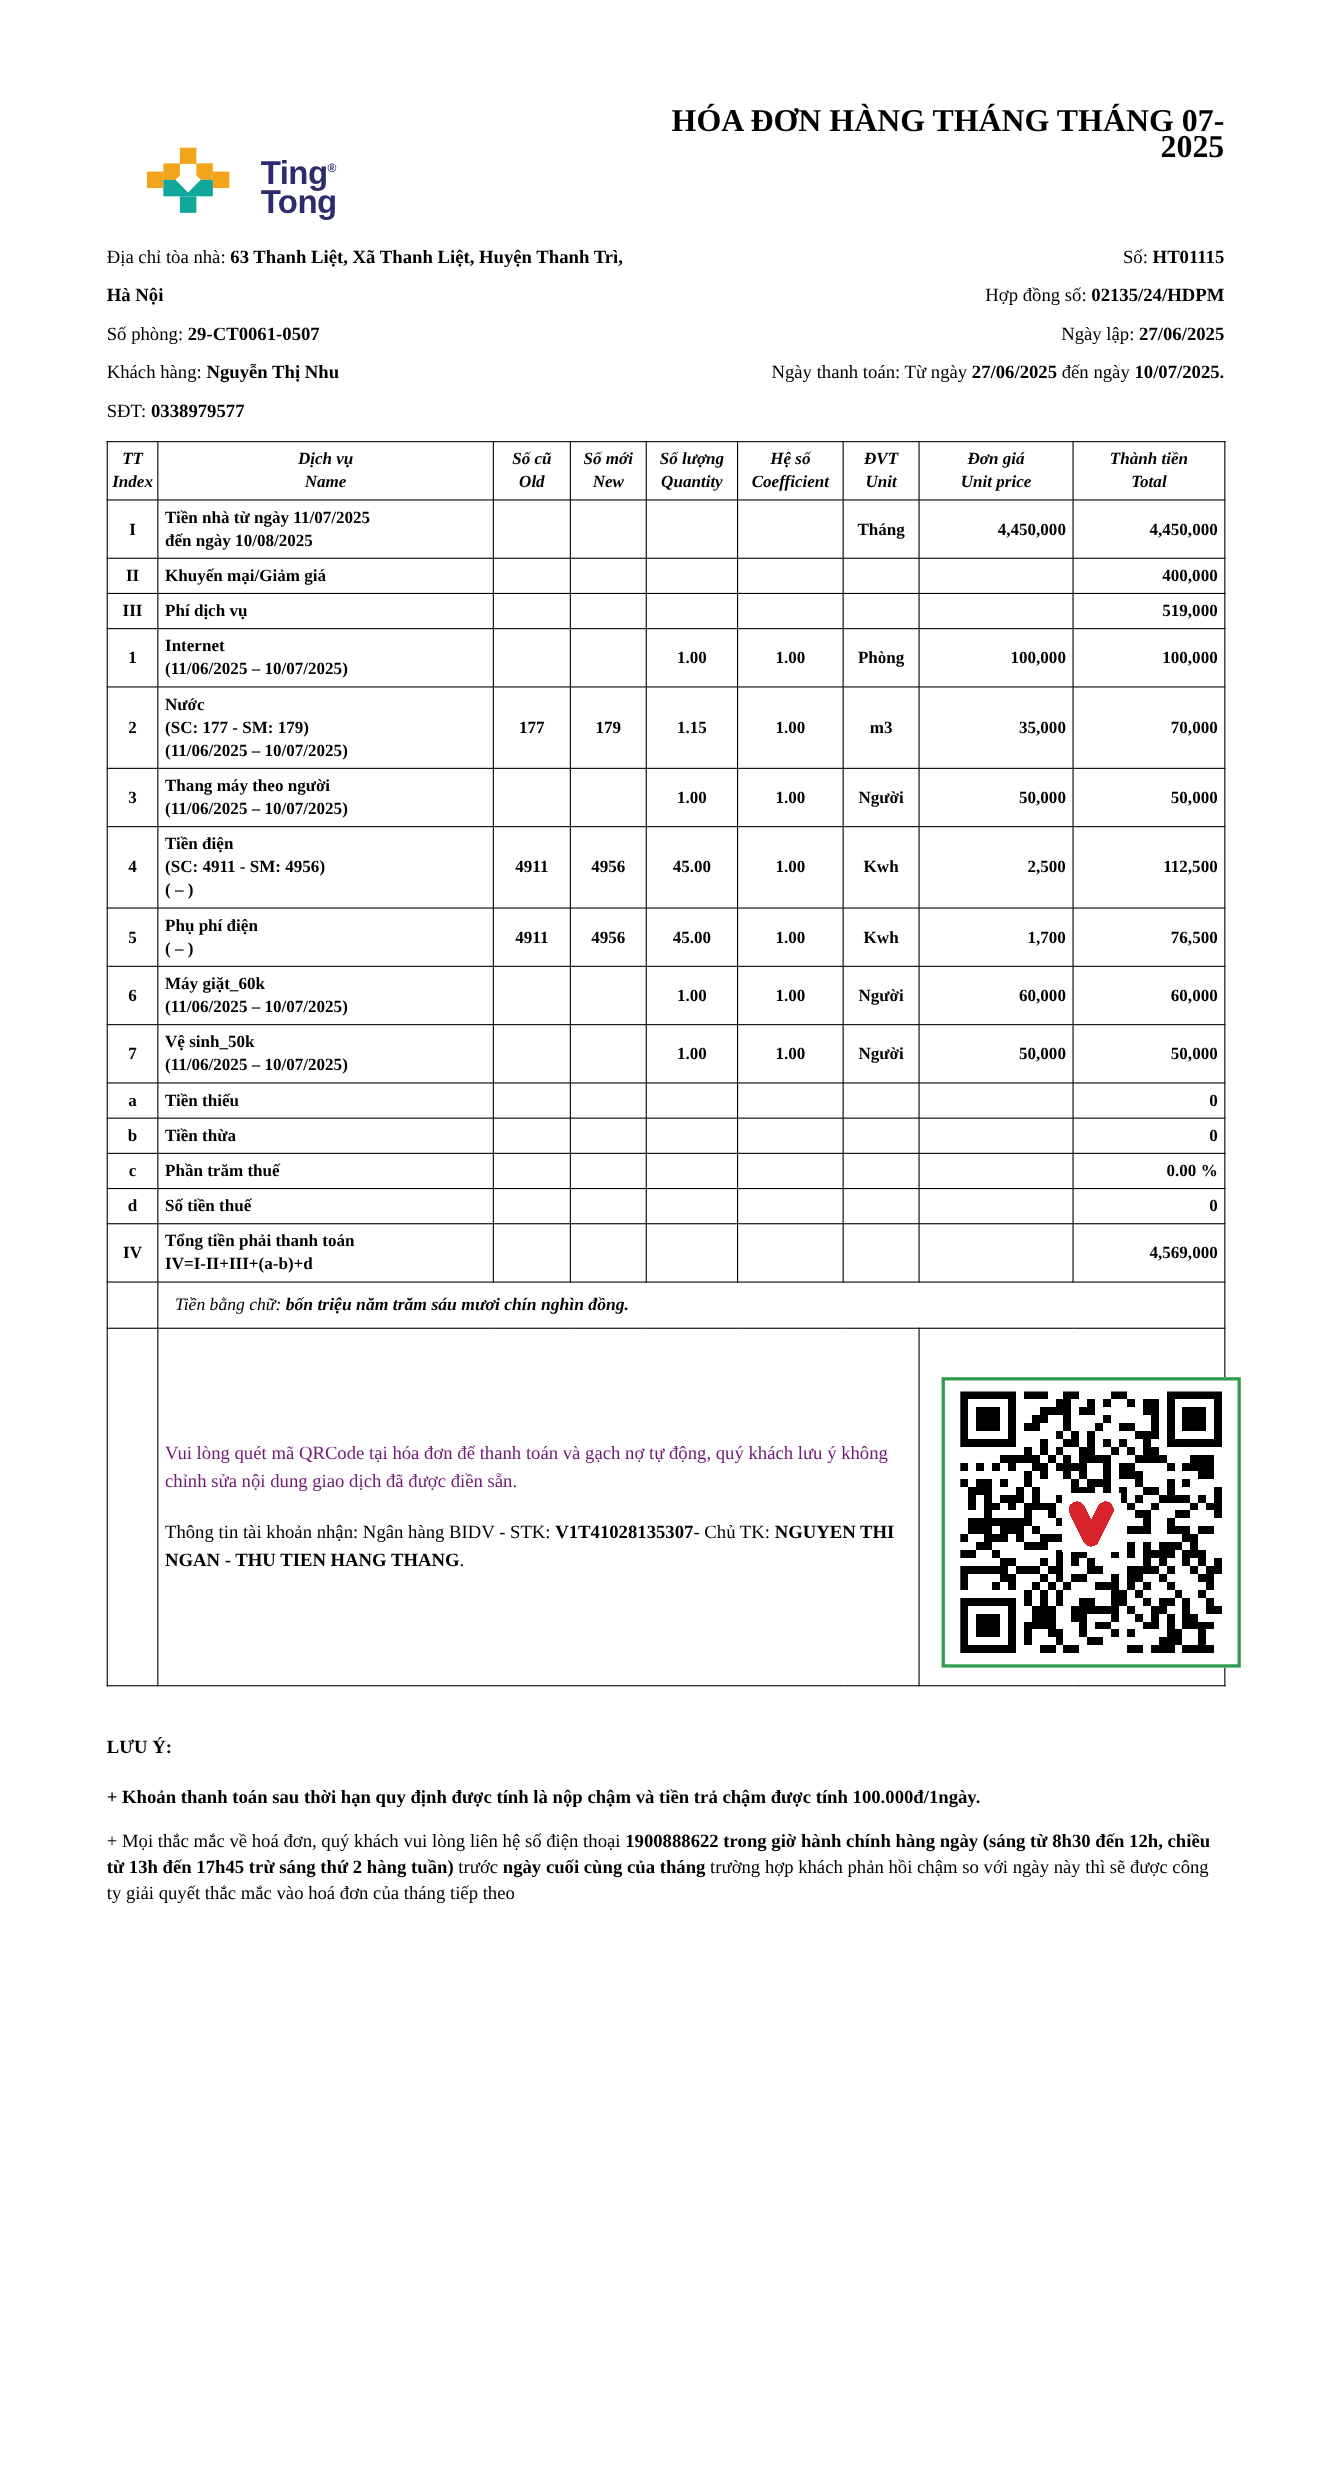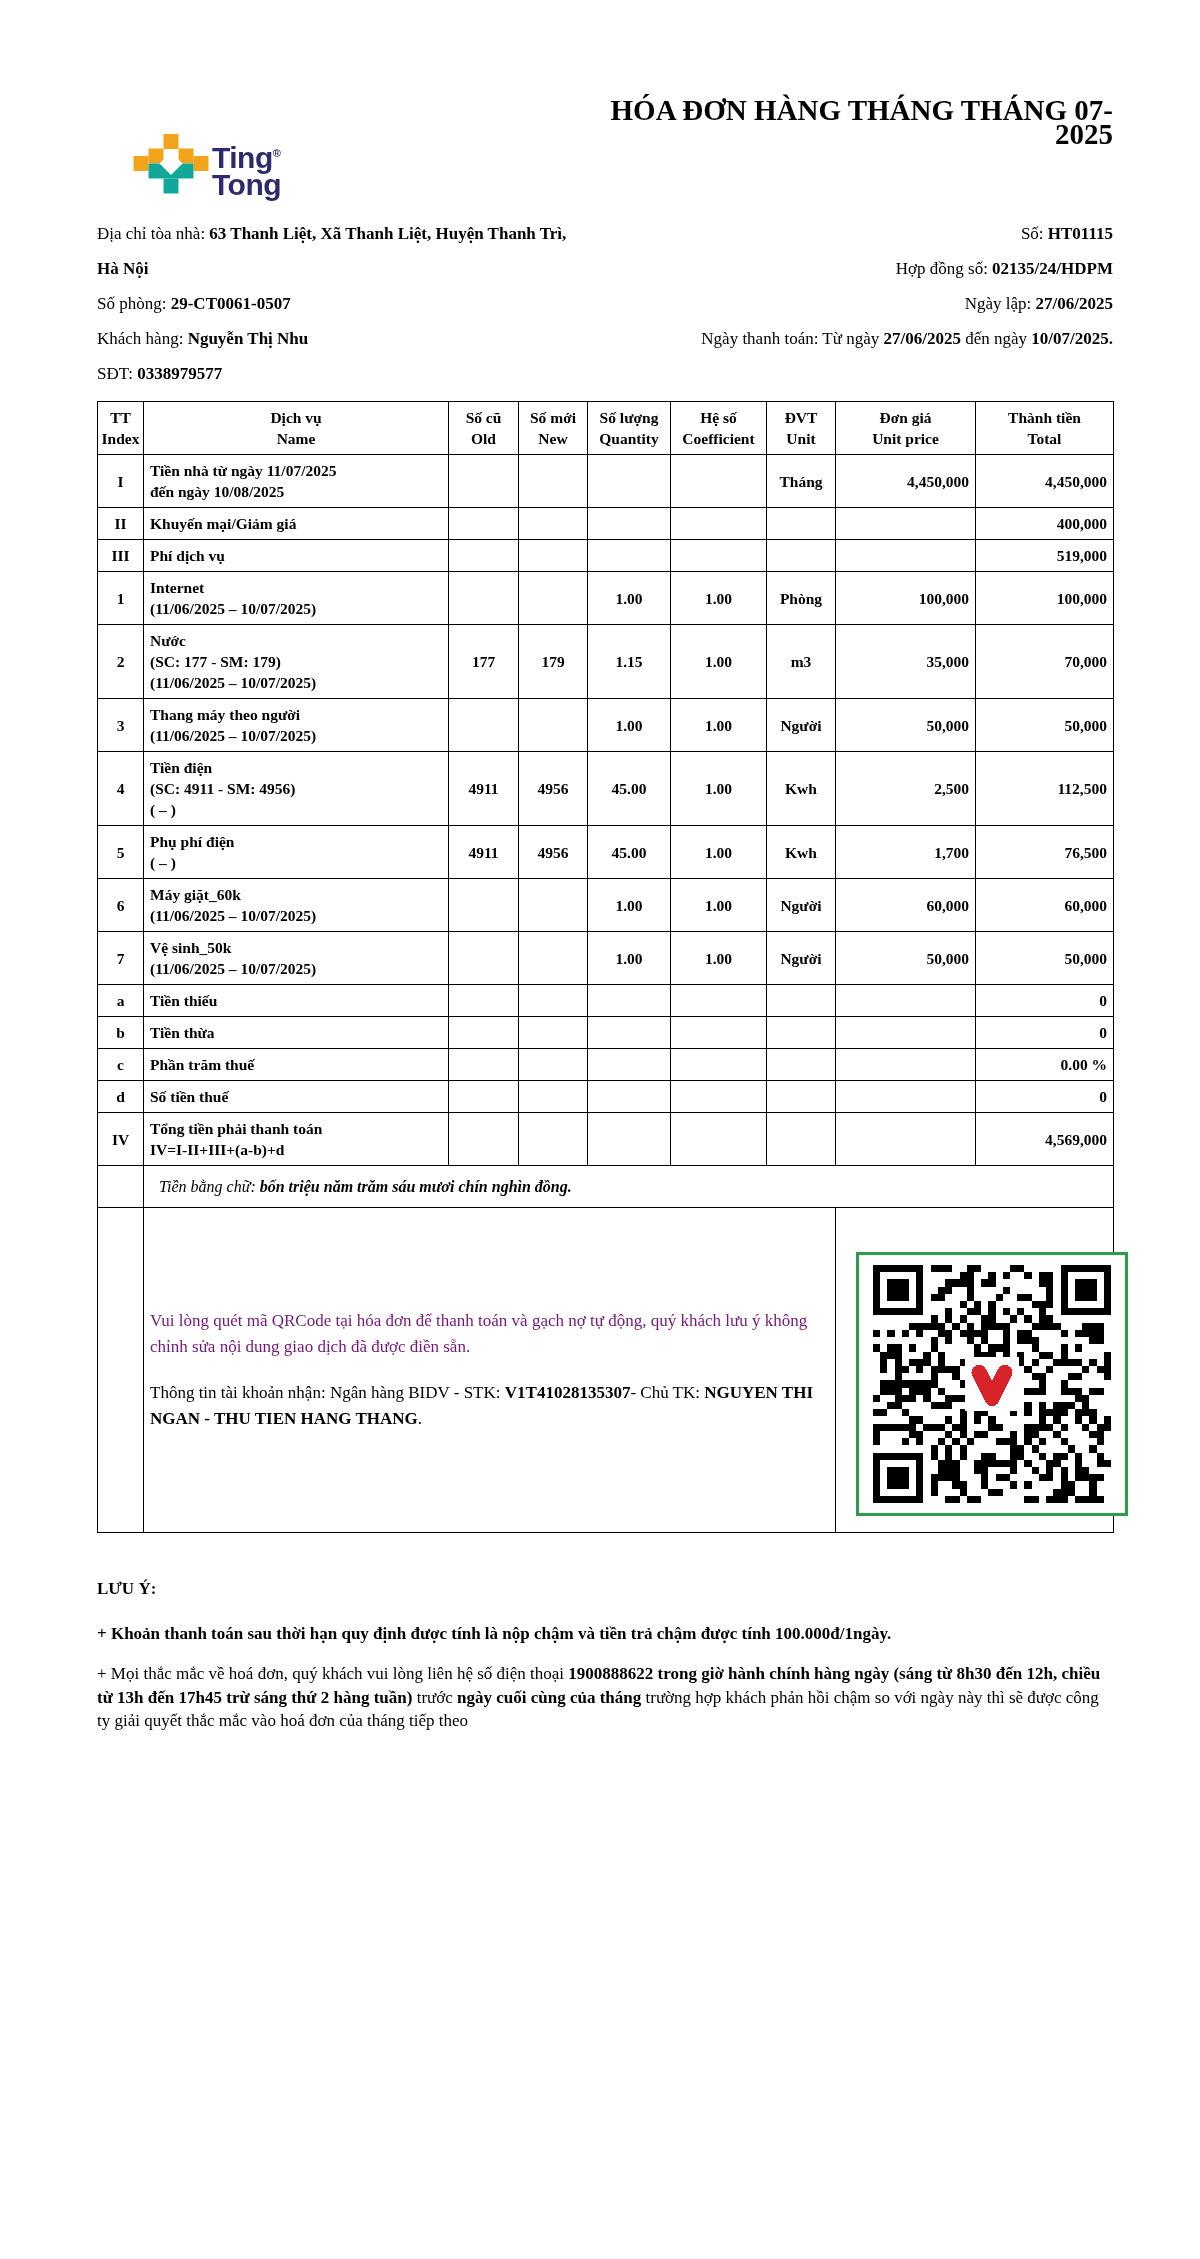--- a/index.html
+++ b/index.html
@@ -2,40 +2,40 @@
 <html><head>
 <meta charset="utf-8">
 <style>
   html,body{margin:0;padding:0;background:#fff;}
   .page{position:relative;width:1200px;height:2259px;background:#fff;overflow:hidden;
         font-family:"Liberation Serif",serif;color:#000;}
   .content{position:absolute;left:97px;top:0;width:1016px;}
 
   
   .hdr{margin-top:96px;display:flex;justify-content:space-between;align-items:flex-start;}
-  .logo{display:flex;gap:3px;margin-left:36px;margin-top:38px;}
+  .logo{display:flex;gap:28px;margin-left:36px;margin-top:38px;}
   .logo svg{display:block;}
   .wordmark{font-family:"Liberation Sans",sans-serif;font-weight:bold;color:#2d2b6e;
             font-size:30px;line-height:27px;letter-spacing:-0.5px;margin-top:6px;}
   .reg{font-size:11px;vertical-align:super;letter-spacing:0;}
   .title{text-align:right;font-weight:bold;font-size:29px;line-height:24px;max-width:660px;margin-top:2px;}
 
   
   .info{margin-top:18px;display:flex;justify-content:space-between;font-size:17px;}
   .info-left{width:480px;}
   .info-right{flex:1;text-align:right;}
   .iline{line-height:35px;white-space:nowrap;}
   .info-left .iline{white-space:normal;}
 
   
   table.inv{margin-top:10px;width:1016px;border-collapse:collapse;table-layout:fixed;
             font-size:15.5px;font-weight:bold;}
   table.inv th,table.inv td{border:1.5px solid #000;padding:5px 6px;line-height:21px;
             vertical-align:middle;overflow:visible;}
-  table.inv th{text-align:center;padding:5px 3px;}
+  table.inv th{text-align:center;padding:5px 3px;font-style:italic;}
   td.ci{text-align:center;padding-left:2px;padding-right:2px;}
   td.cn{text-align:left;padding-left:13px;}
   td.cm{text-align:center;}
   td.cr{text-align:right;padding-right:12px;}
   tr.words td.cw{font-weight:normal;font-style:italic;font-size:16px;padding:10px 6px 10px 15px;}
   tr.words b{font-weight:bold;}
   tr.qr-row td{height:314px;}
   td.qtext{font-weight:normal;font-size:17px;text-align:left;vertical-align:middle;
            padding:10px 30px 10px 15px;}
   td.qtext p{margin:0;line-height:26px;}

